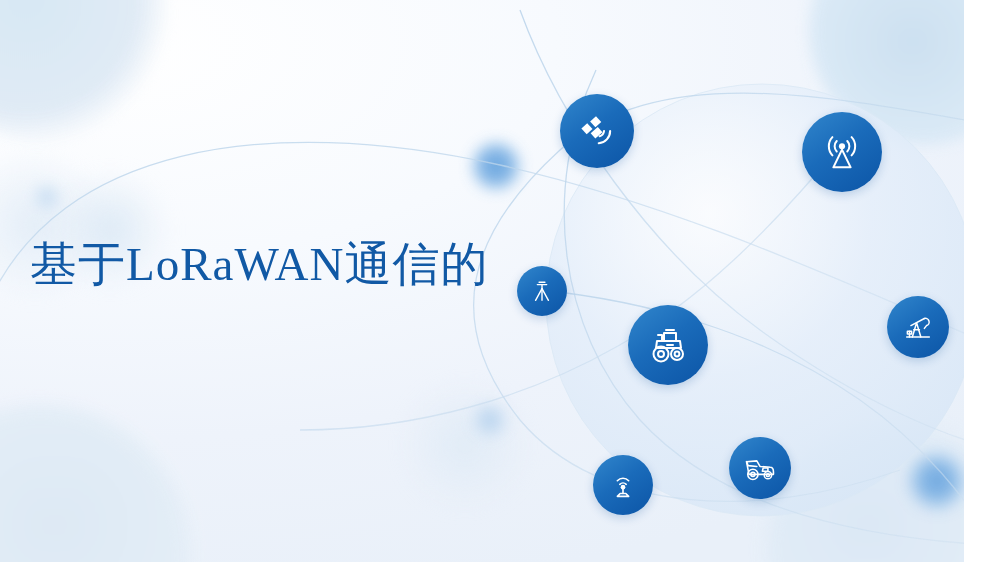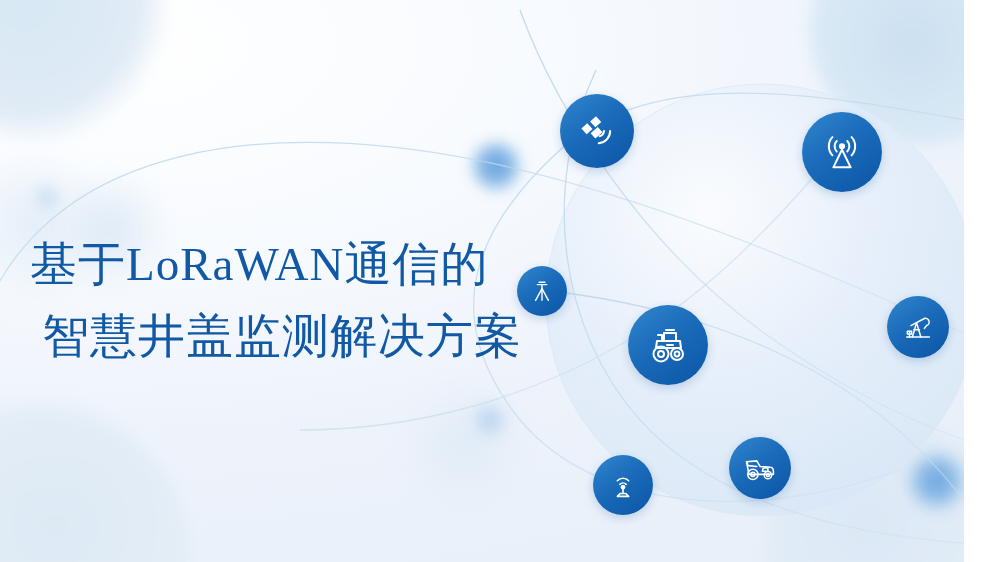--- a/index.html
+++ b/index.html
@@ -99,21 +99,20 @@
       <path d="M-10,300 C60,150 260,112 500,165 C700,210 880,300 1010,352"></path>
       <path d="M596,70 C540,190 560,330 640,420 C720,508 860,540 1010,546"></path>
       <path d="M840,146 C770,230 700,300 618,346 C530,396 420,430 300,430"></path>
       <path d="M520,10 C560,120 650,250 760,330 C860,402 950,440 1010,452"></path>
       <path d="M540,290 C640,300 760,330 860,400 C920,442 970,500 1000,556"></path>
     </g>
   </svg>
 
   <div id="title-block">
     <div class="title-line l1">基于LoRaWAN通信的</div>
-    <div class="title-line l2">智慧井盖监测解决方案</div>
   </div>
 
   <div class="badge" style="left:560px;top:94px;width:74px;height:74px;
        background:linear-gradient(145deg,#3186cc 0%,#1a6bba 45%,#0c55a6 100%);">
     <svg width="42" height="42" viewBox="0 0 48 48">
       <g fill="#ffffff">
         <rect x="8" y="17" width="9" height="9" transform="rotate(-42 12.5 21.5)"></rect>
         <rect x="18" y="9" width="9" height="9" transform="rotate(-42 22.5 13.5)"></rect>
         <rect x="18" y="22" width="11" height="8" transform="rotate(-42 23.5 26)"></rect>
       </g>

